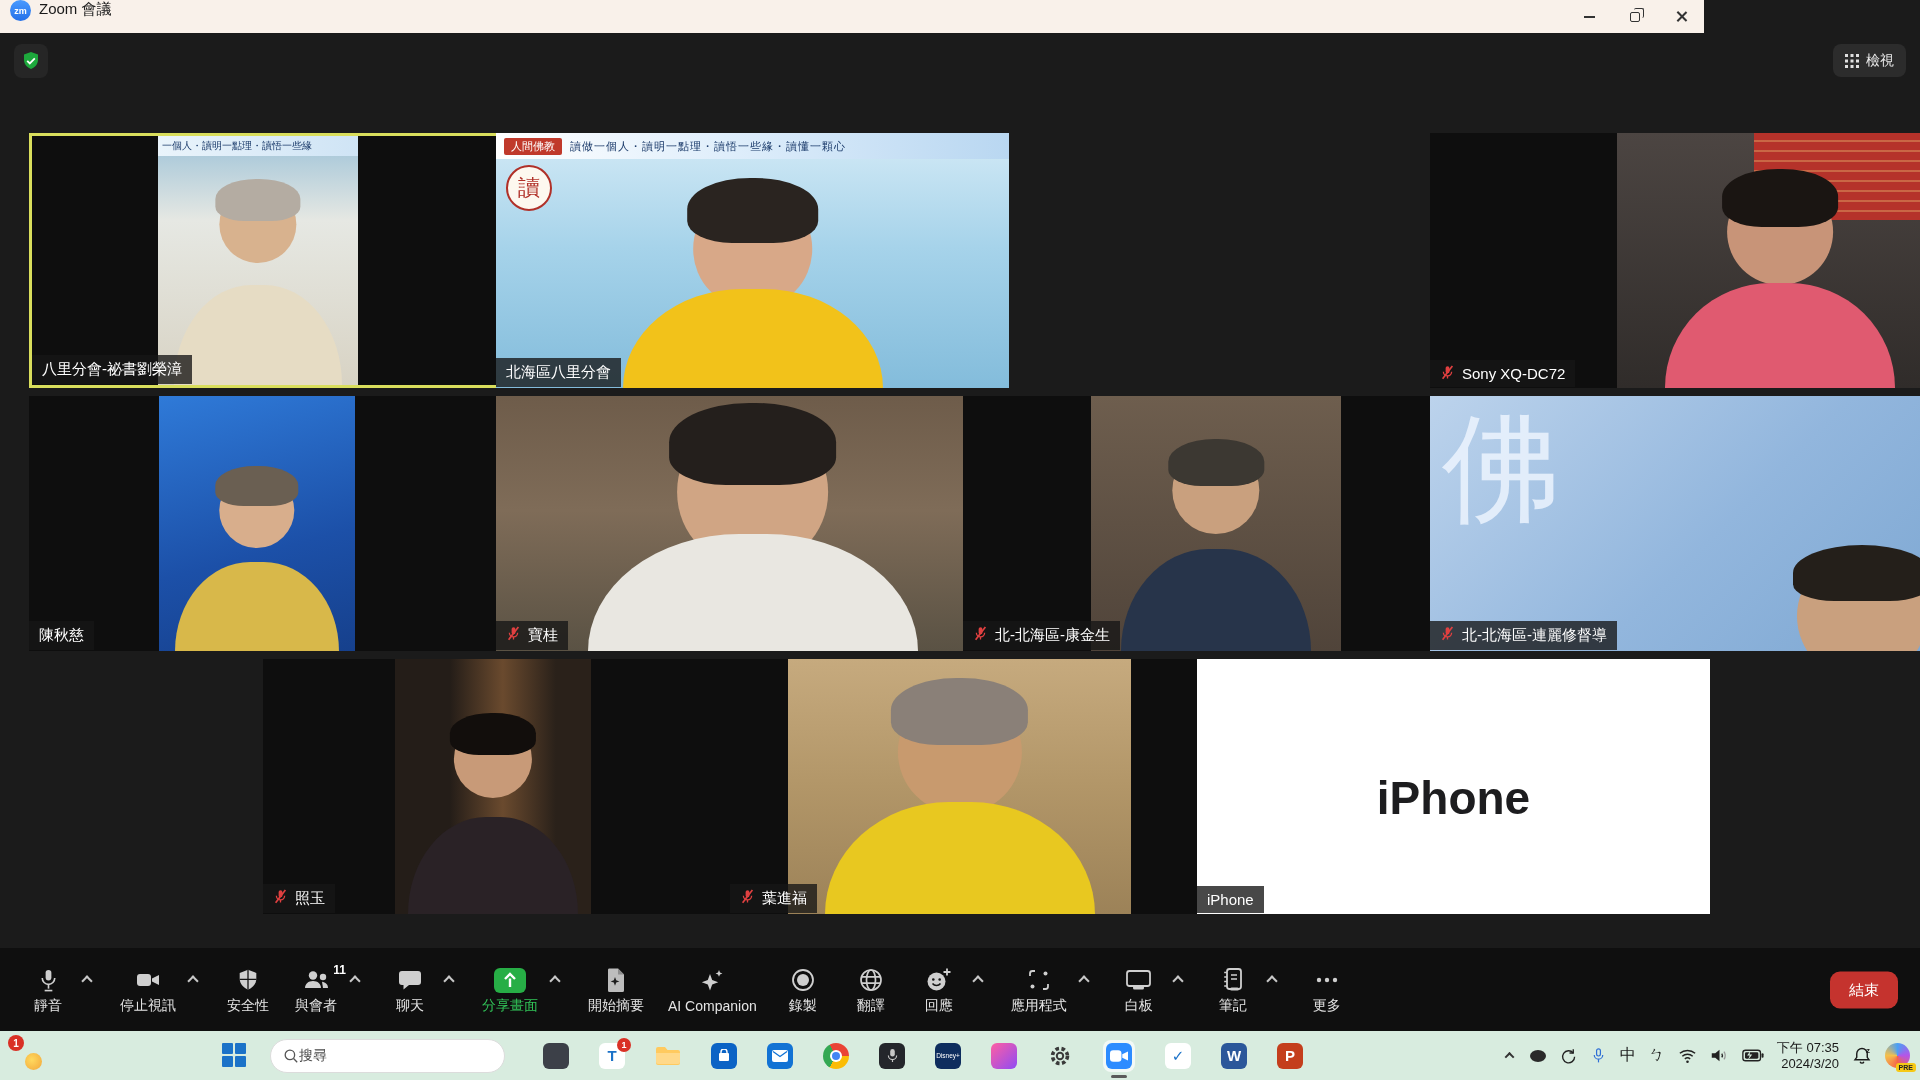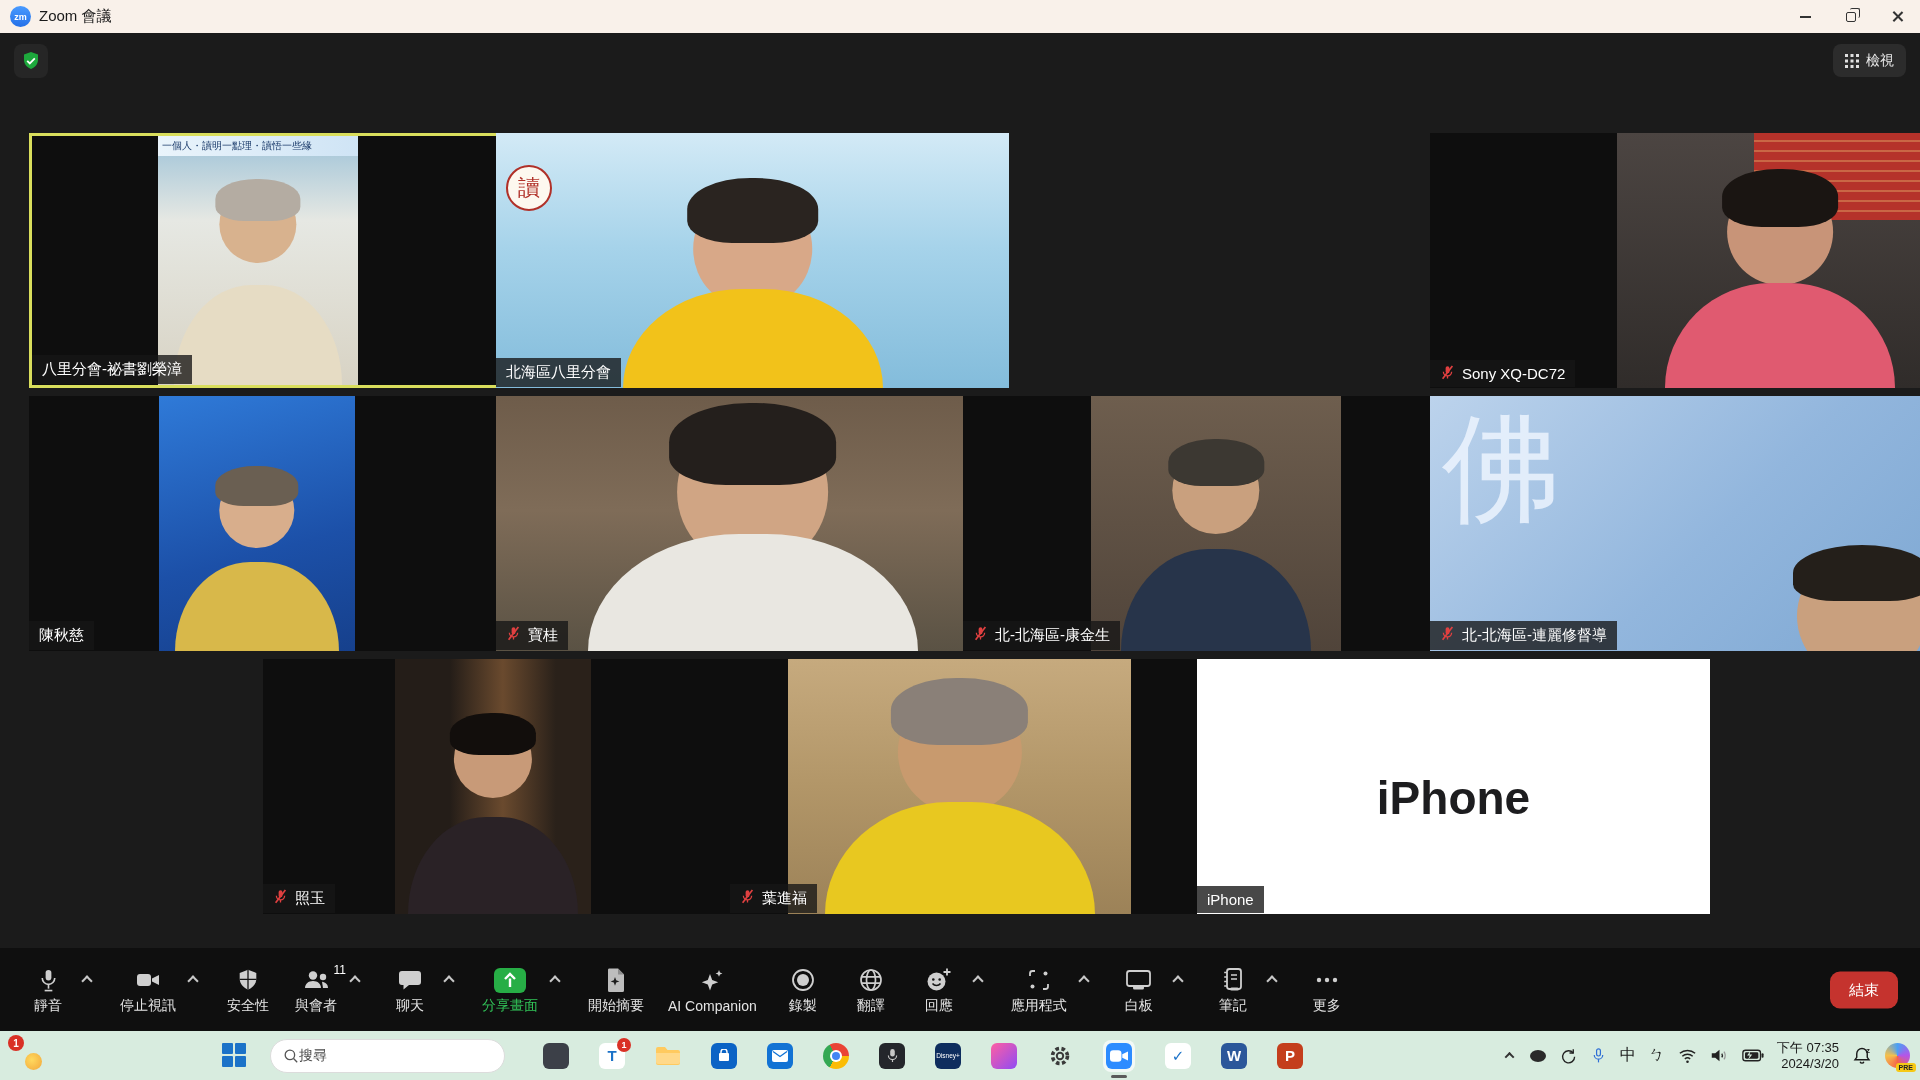--- a/index.html
+++ b/index.html
@@ -1,20 +1,20 @@
 <!DOCTYPE html>
 <html><head>
 <meta charset="utf-8">
 <style>
   *{margin:0;padding:0;box-sizing:border-box}
   html,body{width:1920px;height:1080px;overflow:hidden;background:#1b1b1b;
     font-family:"Liberation Sans","DejaVu Sans",sans-serif;-webkit-font-smoothing:antialiased}
   
-  .titlebar{position:absolute;left:0;top:0;width:1920px;height:33px;background:#f9f1ea;
-    display:flex;align-items:center;padding-left:10px;color:#1a1a1a}
+  .titlebar{position:absolute;left:0;top:0;width:1704px;height:33px;background:#f9f1ea;
+    display:flex;align-items:flex-start;padding-left:10px;color:#1a1a1a}
   .zm-logo{width:21px;height:21px;border-radius:50%;background:linear-gradient(180deg,#4a9bff,#2470e8);
     color:#fff;font-size:9px;font-weight:bold;display:flex;align-items:center;justify-content:center;margin-right:8px}
   .win-title{font-size:15px}
   .win-controls{position:absolute;right:0;top:0;height:33px;display:flex}
   .wc{width:46px;height:33px;display:flex;align-items:center;justify-content:center;color:#333}
   .wc-min i{display:block;width:11px;height:2px;background:#333}
   .wc-restore i{display:block;width:10px;height:10px;border:1.4px solid #333;border-radius:2px;position:relative}
   .wc-restore i::before{content:"";position:absolute;top:-4.4px;left:2.6px;width:9px;height:9px;
     border:1.4px solid #333;border-radius:2px;border-left:none;border-bottom:none}
   .wc-close i{position:relative;display:block;width:13px;height:13px}
@@ -58,21 +58,21 @@
   .iphone-big{position:absolute;left:0;right:0;top:44%;text-align:center;font-size:46px;font-weight:bold;color:#1d1d1f}
   .chip-dark{background:rgba(40,40,40,.85)}
   
   .toolbar{position:absolute;left:0;top:948px;width:1920px;height:83px;background:#0f0f0f;
     display:flex;align-items:center;padding-left:26px;gap:24px}
   .tgroup{display:flex;align-items:center;gap:8px}
   .titem{display:flex;flex-direction:column;align-items:center;gap:4px;min-width:44px}
   .ticon{height:28px;display:flex;align-items:flex-end;justify-content:center;position:relative}
   .tlabel{font-size:14px;color:#e4e4e4;white-space:nowrap}
   .tlabel.green{color:#31c458}
-  .tbadge{position:absolute;top:-2px;right:-16px;color:#fff;font-size:12px;font-weight:normal}
+  .tbadge{position:absolute;top:-2px;right:-16px;color:#fff;font-size:12px;font-weight:bold}
   .chev{width:18px;height:40px;display:flex;align-items:center;justify-content:center;margin-top:-18px}
   .chev i{display:block;width:8px;height:8px;border-left:2px solid #c8c8c8;border-top:2px solid #c8c8c8;transform:rotate(45deg)}
   .end-btn{position:absolute;right:22px;top:50%;transform:translateY(-50%);background:#c5332e;color:#fff;
     font-size:15px;padding:9px 19px;border-radius:10px;border:none}
   
   .taskbar{position:absolute;left:0;top:1031px;width:1920px;height:49px;background:#d8ecdf}
   .tb-weather{position:absolute;left:6px;top:4px;width:44px;height:41px}
   .tb-weather .sun{position:absolute;right:8px;bottom:6px;width:17px;height:17px;border-radius:50%;
     background:radial-gradient(circle at 40% 40%,#ffd95e,#f2a63a)}
   .tb-weather .nbadge{position:absolute;left:2px;top:0;width:16px;height:16px;border-radius:50%;background:#d93025;
@@ -155,20 +155,24 @@
           <div class="p-body"></div>
       </div>
     </div>
     <div class="chip">
       <span>八里分會-祕書劉榮漳</span>
     </div>
   </div>
 
   <div class="tile" style="left:496px;top:100px">
     <div class="video full" style="--vbg:linear-gradient(180deg,#d3eaf6 0%,#a6d3ea 45%,#83bcdb 100%)">
+      <div class="banner2">
+        <span class="tag">人間佛教</span>
+        <span class="btxt">讀做一個人・讀明一點理・讀悟一些緣・讀懂一顆心</span>
+      </div>
       <div class="bk-logo">讀</div>
       <div class="person" style="width:260px;height:78%;--skin:#d8a888;--hair:#2a2420;--shirt:#f2c21a">
         <div class="p-head"></div>
           <div class="p-body"></div>
       </div>
     </div>
     <div class="chip">
       <span>北海區八里分會</span>
     </div>
   </div>

